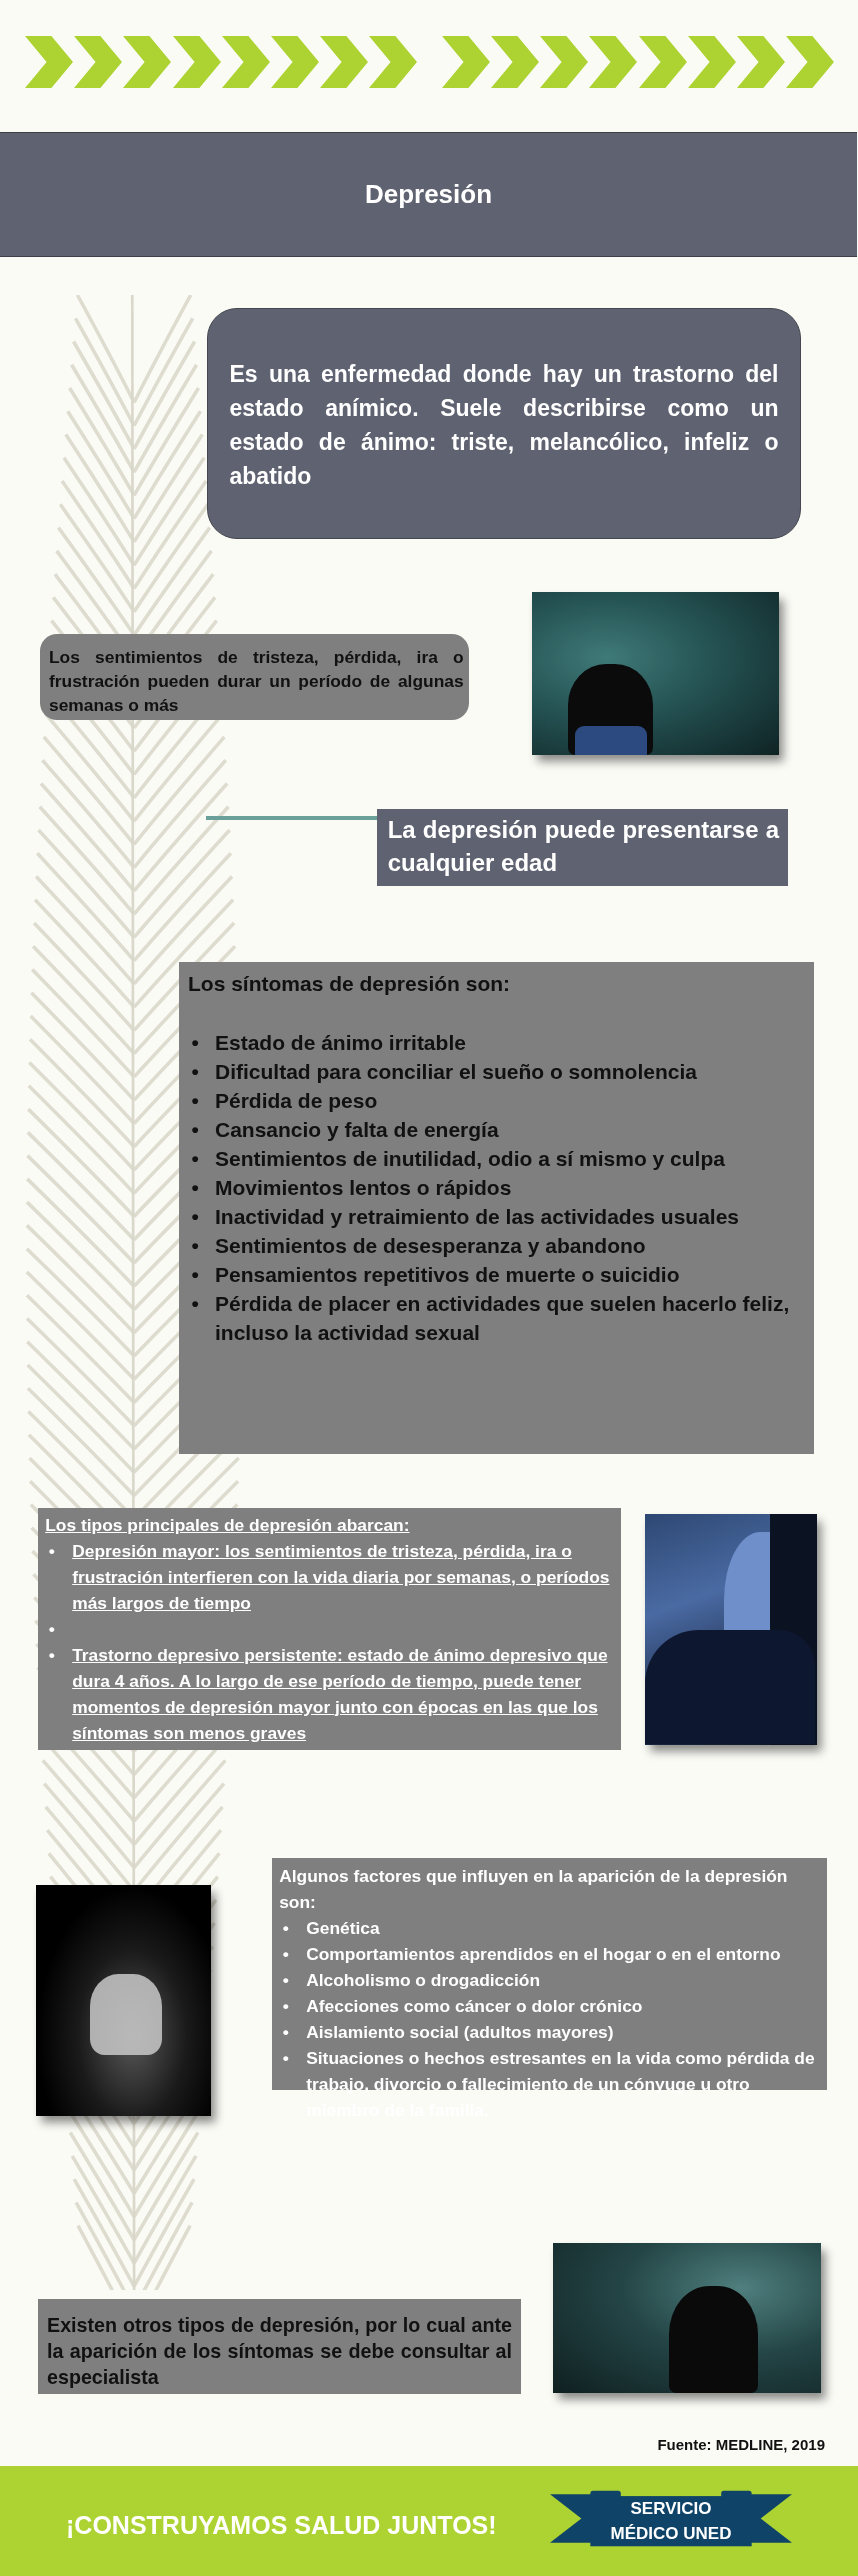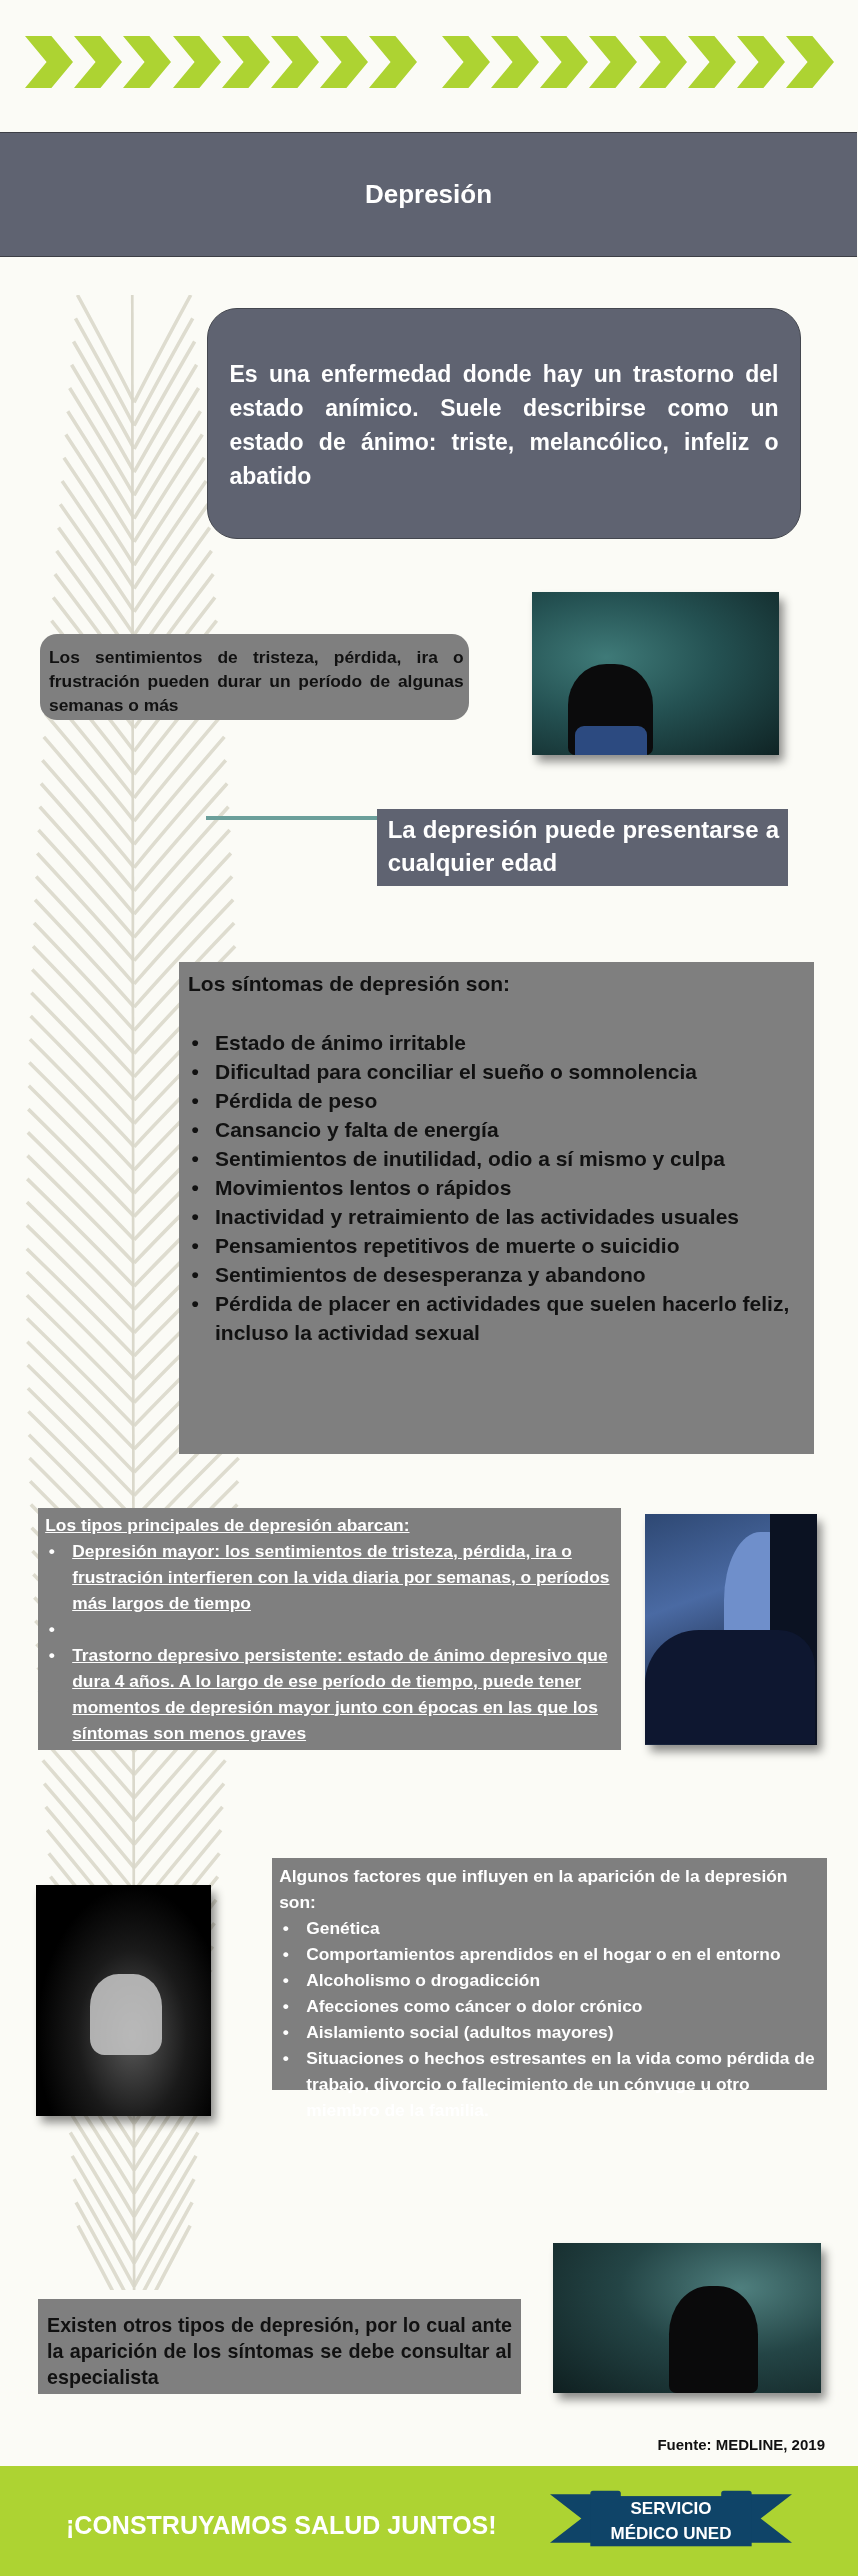--- a/index.html
+++ b/index.html
@@ -339,22 +339,22 @@
 <div class="abs symptoms greybox">
   <div class="heading">Los síntomas de depresión son:</div>
   <ul class="bullets">
     <li>Estado de ánimo irritable</li>
     <li>Dificultad para conciliar el sueño o somnolencia</li>
     <li>Pérdida de peso</li>
     <li>Cansancio y falta de energía</li>
     <li>Sentimientos de inutilidad, odio a sí mismo y culpa</li>
     <li>Movimientos lentos o rápidos</li>
     <li>Inactividad y retraimiento de las actividades usuales</li>
+    <li>Sentimientos de desesperanza y abandono</li>
     <li>Pensamientos repetitivos de muerte o suicidio</li>
-    <li>Sentimientos de desesperanza y abandono</li>
     <li>Pérdida de placer en actividades que suelen hacerlo feliz, incluso la actividad sexual</li>
   </ul>
 </div>
 
 <div class="abs types">
   <div>Los tipos principales de depresión abarcan:</div>
   <ul class="bullets">
     <li>Depresión mayor: los sentimientos de tristeza, pérdida, ira o frustración interfieren con la vida diaria por semanas, o períodos más largos de tiempo</li>
     <li class="gap" style="list-style:none"></li>
     <li>Trastorno depresivo persistente: estado de ánimo depresivo que dura 4 años. A lo largo de ese período de tiempo, puede tener momentos de depresión mayor junto con épocas en las que los síntomas son menos graves</li>

